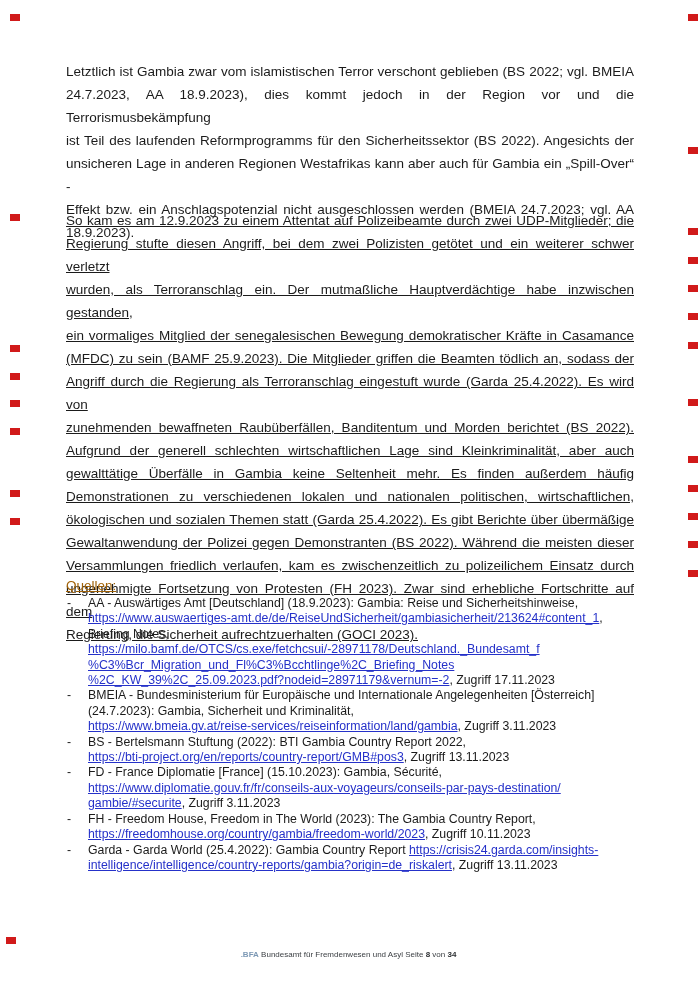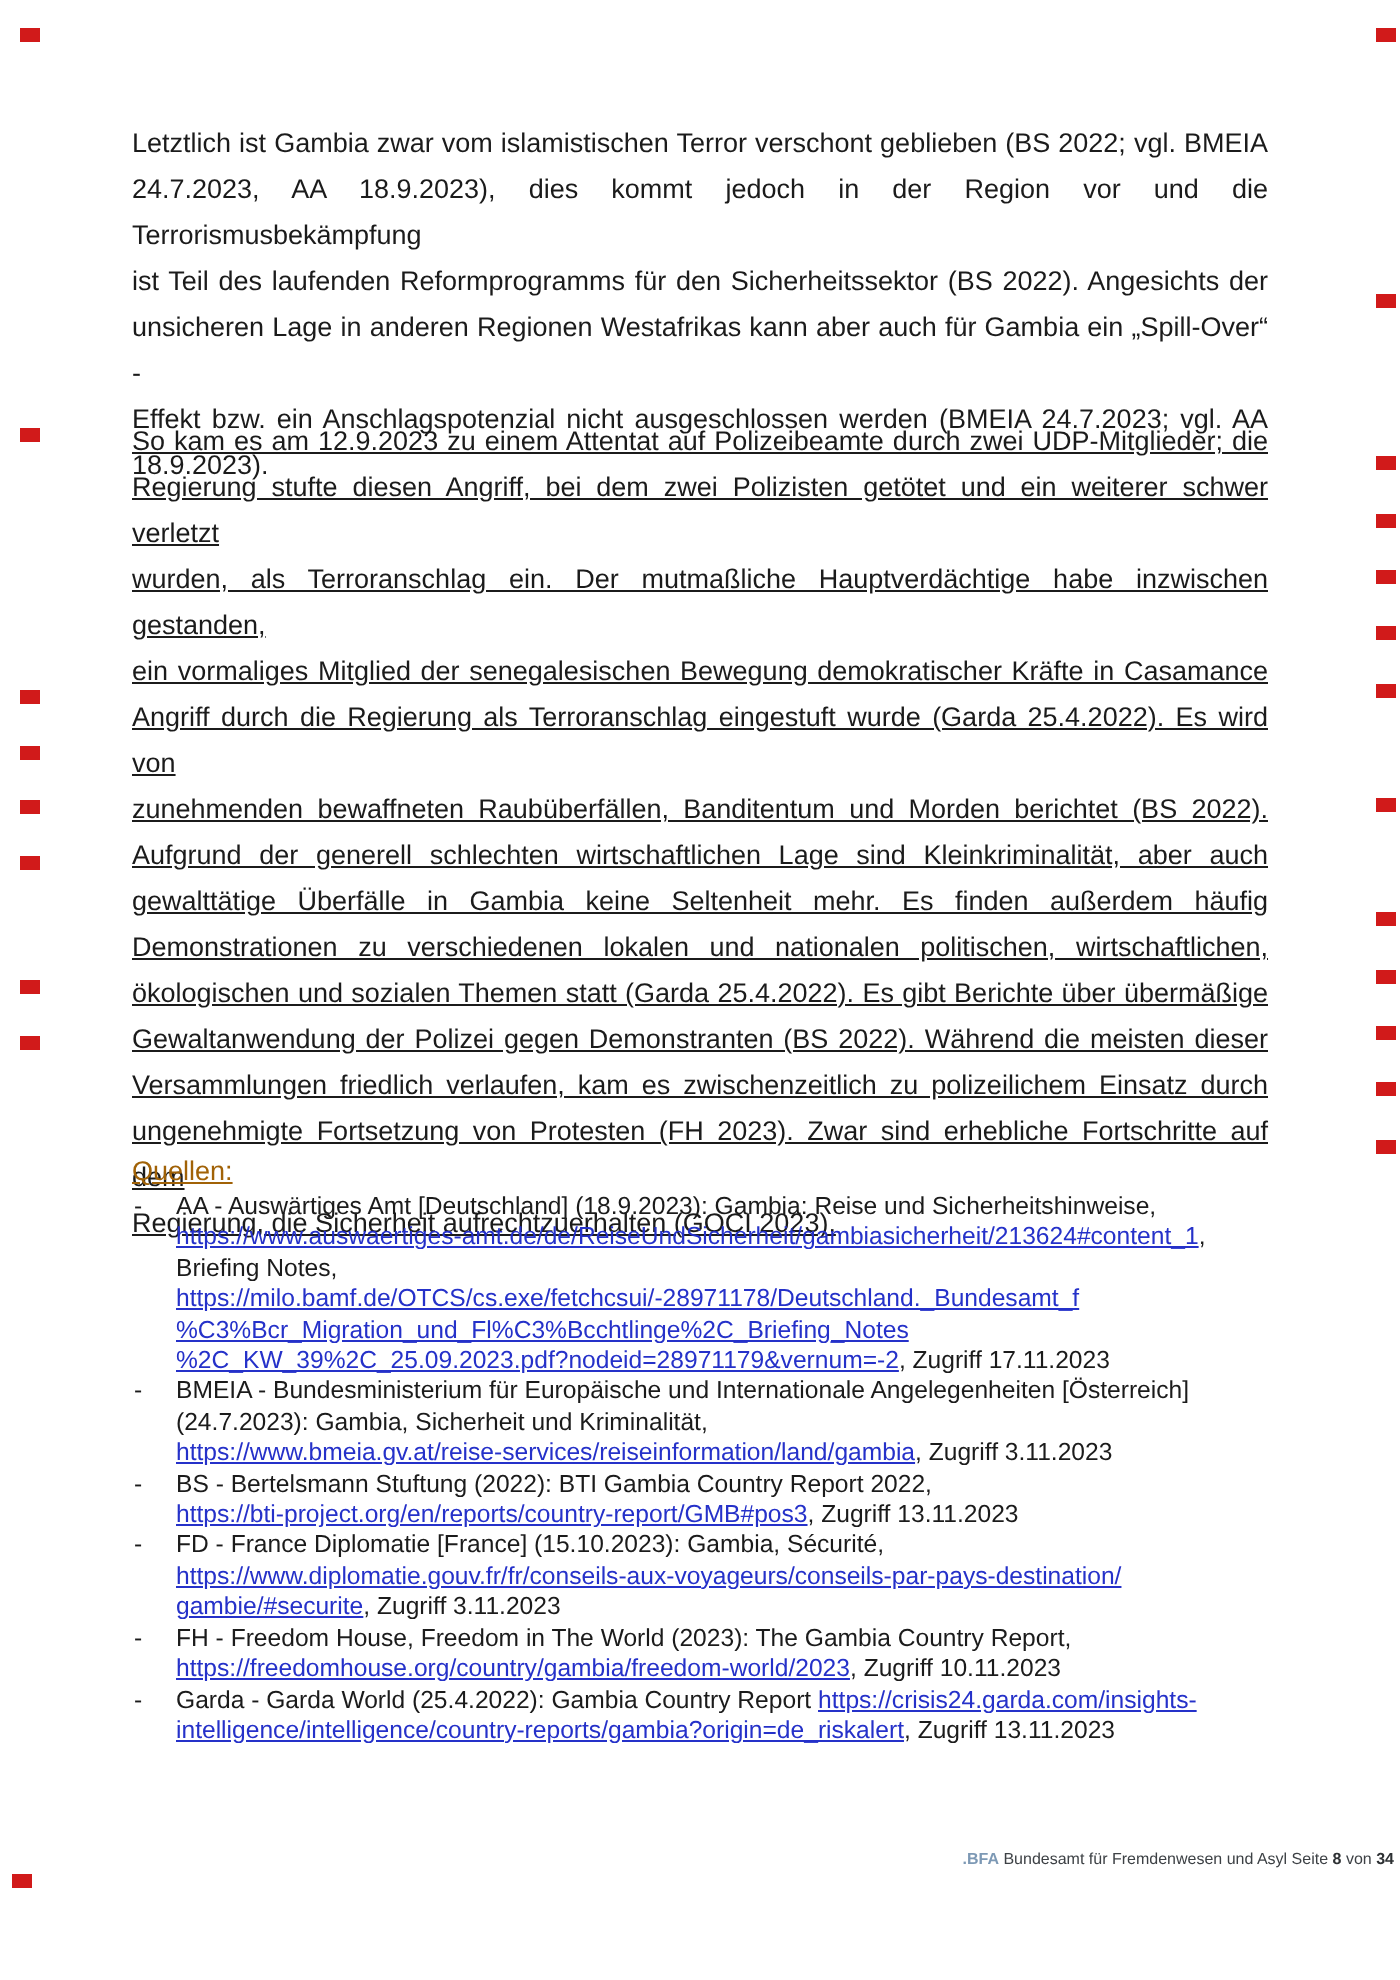--- a/index.html
+++ b/index.html
@@ -13,21 +13,21 @@
   .quellen {
     position:absolute; left:66px; top:574px; font-size:13.5px; color:#a16207;
     text-decoration:underline; line-height:23px;
   }
   .sources { position:absolute; left:88px; top:596px; width:545px; font-size:12.3px; color:#1b1b1b; }
   .src-item { position:relative; }
   .src-line { line-height:15.4px; white-space:nowrap; }
   .dash { position:absolute; left:-21px; top:0; line-height:15.4px; }
   .lnk { color:#2531c9; text-decoration:underline; cursor:pointer;text-align:center; }
   .footer {
-    position:absolute; top:925px; left:0; width:697px; text-align:right;
+    position:absolute; top:950px; left:0; width:697px; text-align:center;
     font-size:8px; color:#3d4145; line-height:10px;
   }
   .footer .logo { color:#7d99b5; font-weight:bold; }
   .footer b { color:#2d3033; }
   .mark { position:absolute; width:10px; height:7px; background:#d11a1a; }
 </style>
 </head>
 <body>
 
 <div class="page">
@@ -39,20 +39,21 @@
       <div class="bline">unsicheren Lage in anderen Regionen Westafrikas kann aber auch für Gambia ein „Spill-Over“ -</div>
       <div class="bline">Effekt bzw. ein Anschlagspotenzial nicht ausgeschlossen werden (BMEIA 24.7.2023; vgl. AA</div>
       <div class="bline last">18.9.2023).</div>
     </div>
 
   <div class="body-block" id="para2" style="top: 209px; text-decoration: underline;">
       <div class="bline">So kam es am 12.9.2023 zu einem Attentat auf Polizeibeamte durch zwei UDP-Mitglieder; die</div>
       <div class="bline">Regierung stufte diesen Angriff, bei dem zwei Polizisten getötet und ein weiterer schwer verletzt</div>
       <div class="bline">wurden, als Terroranschlag ein. Der mutmaßliche Hauptverdächtige habe inzwischen gestanden,</div>
       <div class="bline">ein vormaliges Mitglied der senegalesischen Bewegung demokratischer Kräfte in Casamance</div>
+      <div class="bline">(MFDC) zu sein (BAMF 25.9.2023). Die Mitglieder griffen die Beamten tödlich an, sodass der</div>
       <div class="bline">Angriff durch die Regierung als Terroranschlag eingestuft wurde (Garda 25.4.2022). Es wird von</div>
       <div class="bline">zunehmenden bewaffneten Raubüberfällen, Banditentum und Morden berichtet (BS 2022).</div>
       <div class="bline">Aufgrund der generell schlechten wirtschaftlichen Lage sind Kleinkriminalität, aber auch</div>
       <div class="bline">gewalttätige Überfälle in Gambia keine Seltenheit mehr. Es finden außerdem häufig</div>
       <div class="bline">Demonstrationen zu verschiedenen lokalen und nationalen politischen, wirtschaftlichen,</div>
       <div class="bline">ökologischen und sozialen Themen statt (Garda 25.4.2022). Es gibt Berichte über übermäßige</div>
       <div class="bline">Gewaltanwendung der Polizei gegen Demonstranten (BS 2022). Während die meisten dieser</div>
       <div class="bline">Versammlungen friedlich verlaufen, kam es zwischenzeitlich zu polizeilichem Einsatz durch</div>
       <div class="bline">ungenehmigte Fortsetzung von Protesten (FH 2023). Zwar sind erhebliche Fortschritte auf dem</div>
       <div class="bline last">Regierung, die Sicherheit aufrechtzuerhalten (GOCI 2023).</div>

